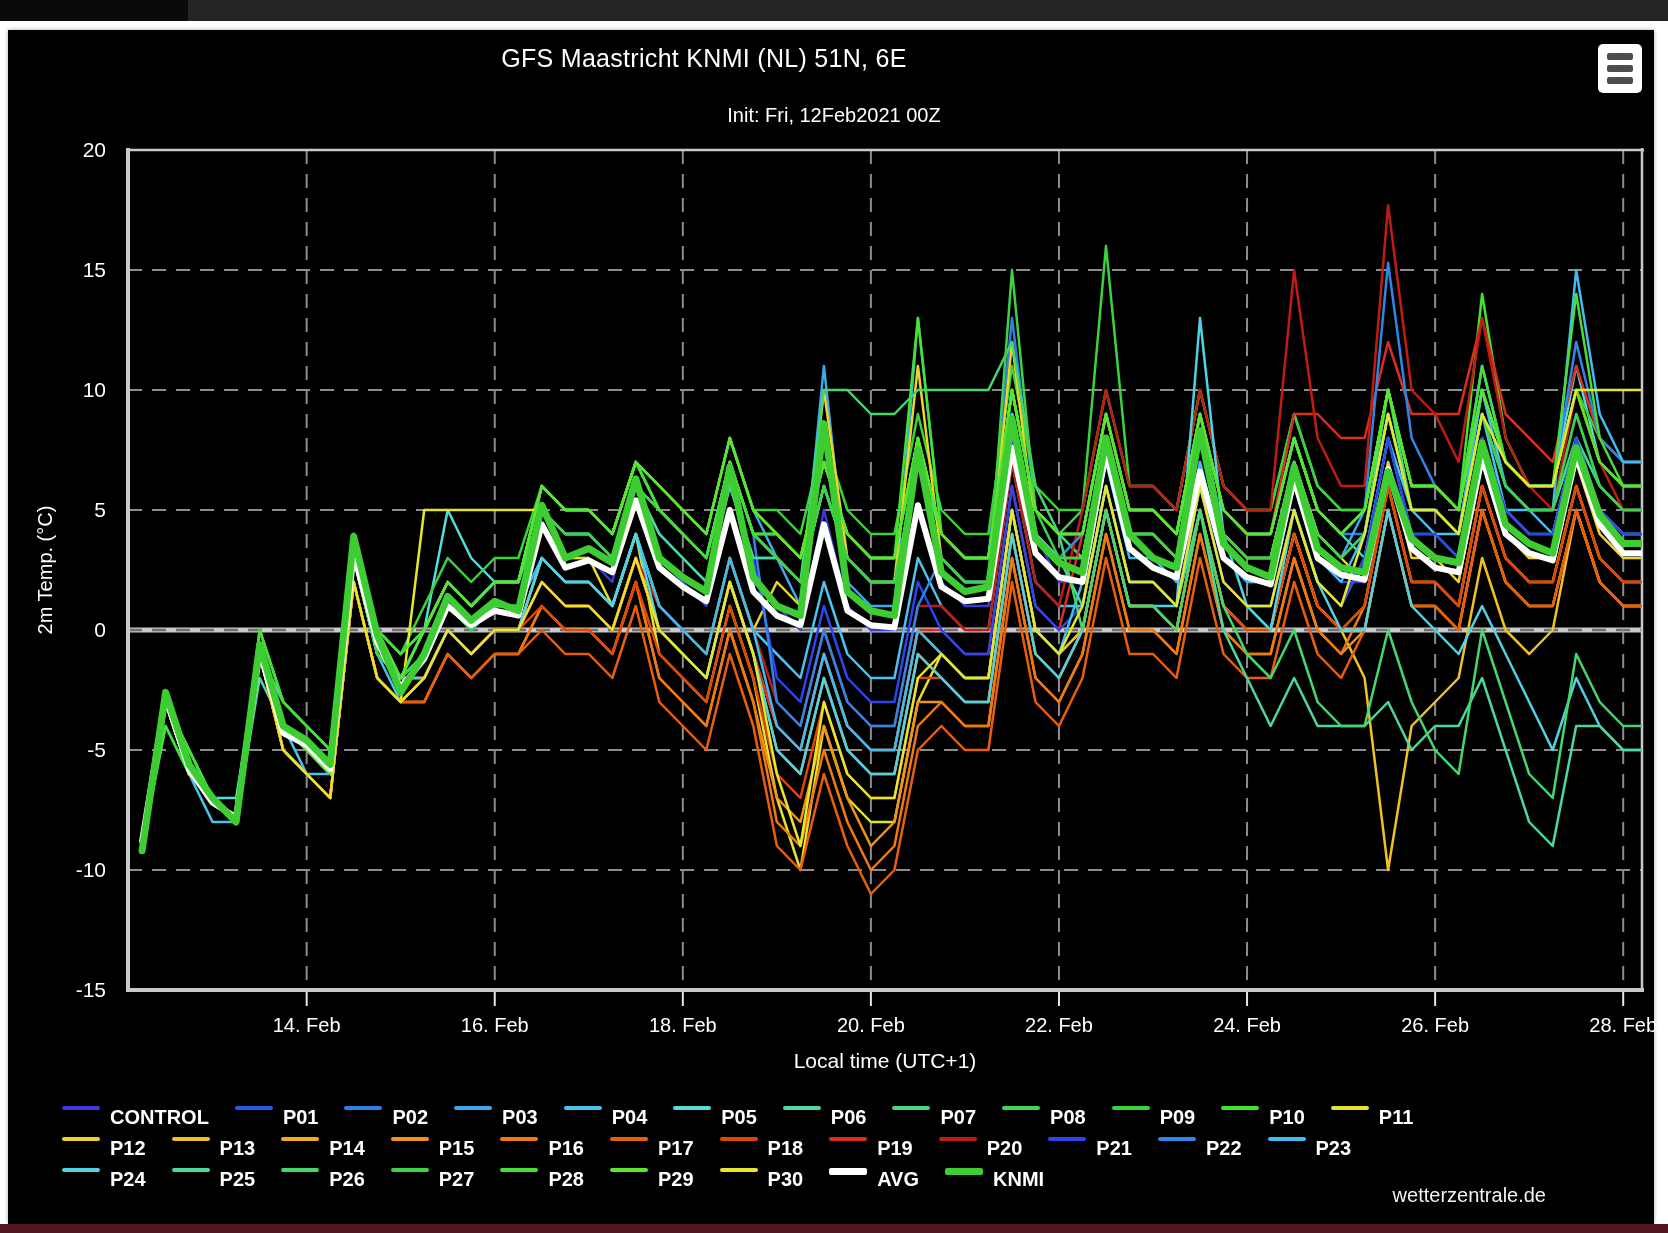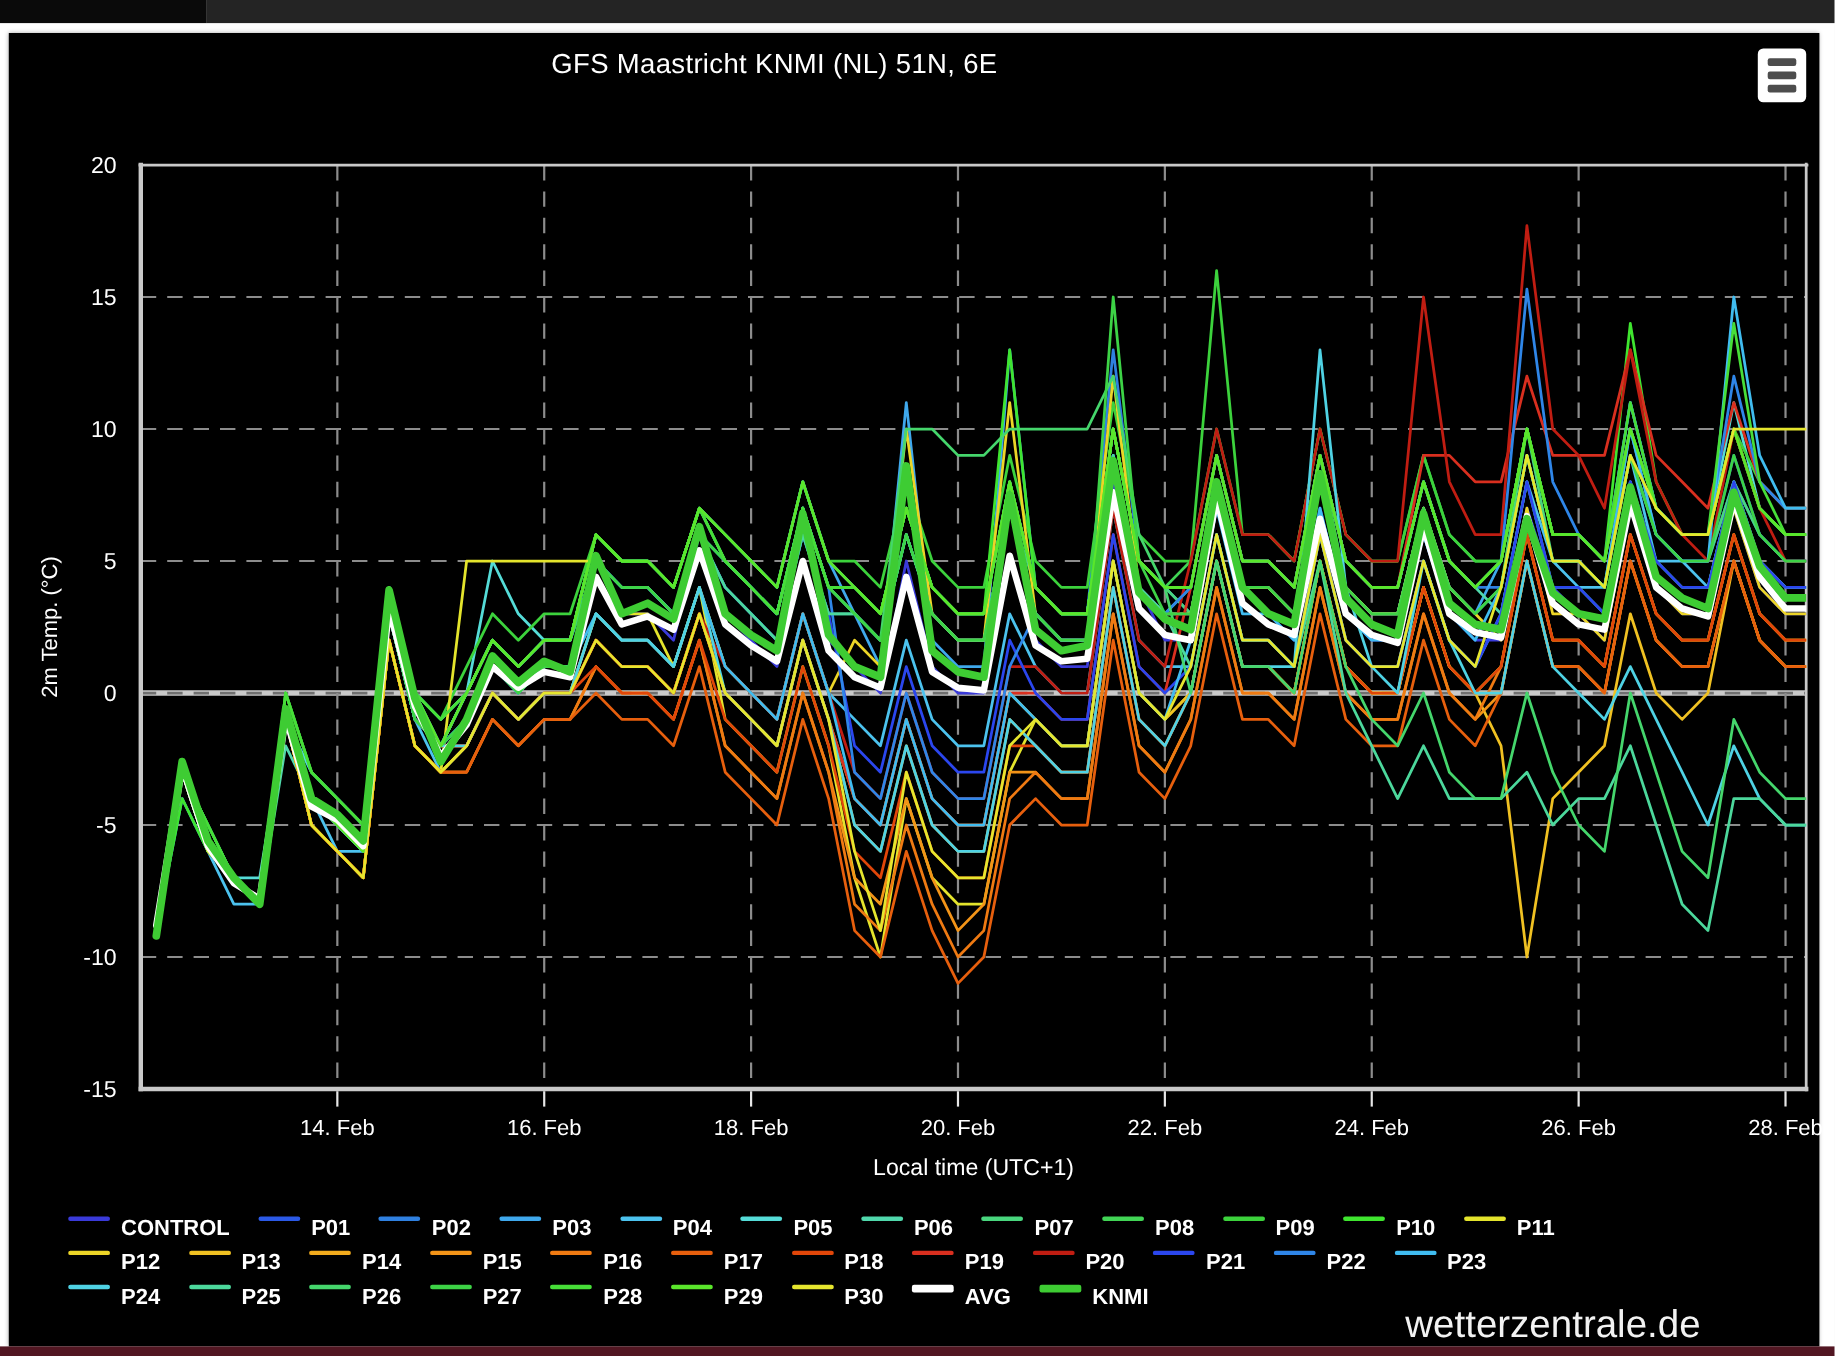--- a/index.html
+++ b/index.html
@@ -11,21 +11,21 @@
   .title{position:absolute;top:44px;left:0;width:1408px;text-align:center;color:#ffffff;font-size:25px;letter-spacing:.3px;}
   .subtitle{position:absolute;top:104px;left:0;width:1668px;text-align:center;color:#ffffff;font-size:20px;}
   .menu-btn{position:absolute;left:1598px;top:44px;width:44px;height:49px;background:#ffffff;border-radius:5px;display:flex;align-items:center;justify-content:center;cursor:pointer;}
   .menu-icon{display:flex;flex-direction:column;gap:5px;}
   .menu-icon span{display:block;width:26px;height:7px;background:#4d4d4d;border-radius:2px;}
   .legend{position:absolute;left:62px;top:1106px;width:1505px;display:flex;flex-wrap:wrap;column-gap:26px;row-gap:3px;align-items:center;}
   .legend-item{display:flex;align-items:flex-start;gap:10px;height:25px;}
   .legend-item .sample{width:38px;border-radius:2px;}
   .legend-item .lbl{color:#ffffff;font-weight:bold;font-size:20px;white-space:nowrap;}
   .break{flex-basis:100%;height:0;}
-  .watermark{position:absolute;right:122px;top:1184px;color:#f2f2f2;font-size:35px;}
+  .watermark{position:absolute;right:122px;top:1184px;color:#f2f2f2;font-size:20px;}
   .bottom-strip{position:absolute;left:0;top:1224px;width:1668px;height:9px;background:#521622;}
 </style>
 </head>
 <body>
 
 <div id="app">
   <div class="topbar-left"></div>
   <div class="topbar-right"></div>
   <div class="panel"></div>
   <svg id="chart-svg" width="1668" height="1233" viewBox="0 0 1668 1233">
@@ -109,20 +109,21 @@
         <polyline points="142.1,846.0 165.6,702.0 189.1,774.0 212.6,798.0 236.1,822.0 259.7,654.0 283.2,726.0 306.7,750.0 330.2,774.0 353.7,558.0 377.2,654.0 400.7,678.0 424.2,630.0 447.7,582.0 471.2,606.0 494.7,582.0 518.3,582.0 541.8,510.0 565.3,534.0 588.8,534.0 612.3,558.0 635.8,486.0 659.3,510.0 682.8,534.0 706.3,558.0 729.8,462.0 753.3,534.0 776.9,558.0 800.4,582.0 823.9,390.0 847.4,390.0 870.9,414.0 894.4,414.0 917.9,390.0 941.4,390.0 964.9,390.0 988.4,390.0 1012.0,342.0 1035.5,486.0 1059.0,534.0 1082.5,630.0 1106.0,510.0 1129.5,606.0 1153.0,606.0 1176.5,630.0 1200.0,510.0 1223.5,606.0 1247.0,654.0 1270.6,678.0 1294.1,630.0 1317.6,702.0 1341.1,726.0 1364.6,726.0 1388.1,630.0 1411.6,702.0 1435.1,750.0 1458.6,774.0 1482.1,630.0 1505.6,702.0 1529.2,774.0 1552.7,798.0 1576.2,654.0 1599.7,702.0 1623.2,726.0 1642,726.0" fill="none" stroke="#45d66c" stroke-width="2.5" stroke-linejoin="round" stroke-linecap="round"></polyline>
         <polyline points="142.1,846.0 165.6,702.0 189.1,774.0 212.6,798.0 236.1,822.0 259.7,654.0 283.2,726.0 306.7,750.0 330.2,774.0 353.7,558.0 377.2,654.0 400.7,678.0 424.2,654.0 447.7,606.0 471.2,630.0 494.7,606.0 518.3,606.0 541.8,510.0 565.3,534.0 588.8,534.0 612.3,558.0 635.8,486.0 659.3,510.0 682.8,534.0 706.3,558.0 729.8,462.0 753.3,534.0 776.9,558.0 800.4,582.0 823.9,486.0 847.4,558.0 870.9,582.0 894.4,582.0 917.9,462.0 941.4,558.0 964.9,582.0 988.4,582.0 1012.0,270.0 1035.5,510.0 1059.0,558.0 1082.5,558.0 1106.0,438.0 1129.5,534.0 1153.0,534.0 1176.5,558.0 1200.0,438.0 1223.5,534.0 1247.0,558.0 1270.6,558.0 1294.1,462.0 1317.6,534.0 1341.1,558.0 1364.6,534.0 1388.1,414.0 1411.6,510.0 1435.1,510.0 1458.6,534.0 1482.1,414.0 1505.6,486.0 1529.2,510.0 1552.7,510.0 1576.2,414.0 1599.7,486.0 1623.2,510.0 1642,510.0" fill="none" stroke="#3dd346" stroke-width="2.5" stroke-linejoin="round" stroke-linecap="round"></polyline>
         <polyline points="142.1,846.0 165.6,702.0 189.1,750.0 212.6,798.0 236.1,822.0 259.7,630.0 283.2,702.0 306.7,726.0 330.2,750.0 353.7,534.0 377.2,630.0 400.7,654.0 424.2,630.0 447.7,582.0 471.2,606.0 494.7,582.0 518.3,582.0 541.8,486.0 565.3,510.0 588.8,510.0 612.3,534.0 635.8,462.0 659.3,510.0 682.8,534.0 706.3,558.0 729.8,462.0 753.3,534.0 776.9,534.0 800.4,558.0 823.9,462.0 847.4,534.0 870.9,558.0 894.4,558.0 917.9,438.0 941.4,534.0 964.9,558.0 988.4,558.0 1012.0,390.0 1035.5,510.0 1059.0,534.0 1082.5,534.0 1106.0,414.0 1129.5,510.0 1153.0,510.0 1176.5,534.0 1200.0,414.0 1223.5,510.0 1247.0,534.0 1270.6,534.0 1294.1,438.0 1317.6,510.0 1341.1,534.0 1364.6,510.0 1388.1,390.0 1411.6,486.0 1435.1,486.0 1458.6,510.0 1482.1,366.0 1505.6,462.0 1529.2,486.0 1552.7,486.0 1576.2,294.0 1599.7,438.0 1623.2,486.0 1642,486.0" fill="none" stroke="#47de38" stroke-width="2.5" stroke-linejoin="round" stroke-linecap="round"></polyline>
         <polyline points="142.1,846.0 165.6,702.0 189.1,774.0 212.6,798.0 236.1,822.0 259.7,654.0 283.2,726.0 306.7,750.0 330.2,774.0 353.7,558.0 377.2,630.0 400.7,678.0 424.2,630.0 447.7,582.0 471.2,606.0 494.7,582.0 518.3,582.0 541.8,486.0 565.3,510.0 588.8,510.0 612.3,534.0 635.8,462.0 659.3,486.0 682.8,510.0 706.3,534.0 729.8,438.0 753.3,510.0 776.9,534.0 800.4,558.0 823.9,462.0 847.4,534.0 870.9,558.0 894.4,558.0 917.9,438.0 941.4,534.0 964.9,558.0 988.4,558.0 1012.0,390.0 1035.5,510.0 1059.0,534.0 1082.5,534.0 1106.0,414.0 1129.5,510.0 1153.0,510.0 1176.5,534.0 1200.0,414.0 1223.5,510.0 1247.0,534.0 1270.6,534.0 1294.1,438.0 1317.6,510.0 1341.1,534.0 1364.6,510.0 1388.1,390.0 1411.6,486.0 1435.1,486.0 1458.6,510.0 1482.1,390.0 1505.6,462.0 1529.2,486.0 1552.7,486.0 1576.2,390.0 1599.7,462.0 1623.2,486.0 1642,486.0" fill="none" stroke="#5ae62b" stroke-width="2.5" stroke-linejoin="round" stroke-linecap="round"></polyline>
         <polyline points="142.1,846.0 165.6,702.0 189.1,774.0 212.6,798.0 236.1,822.0 259.7,654.0 283.2,750.0 306.7,774.0 330.2,798.0 353.7,582.0 377.2,678.0 400.7,702.0 424.2,678.0 447.7,630.0 471.2,654.0 494.7,630.0 518.3,630.0 541.8,582.0 565.3,606.0 588.8,606.0 612.3,630.0 635.8,558.0 659.3,630.0 682.8,654.0 706.3,678.0 729.8,582.0 753.3,654.0 776.9,774.0 800.4,846.0 823.9,702.0 847.4,774.0 870.9,798.0 894.4,798.0 917.9,678.0 941.4,654.0 964.9,678.0 988.4,678.0 1012.0,510.0 1035.5,630.0 1059.0,654.0 1082.5,606.0 1106.0,486.0 1129.5,582.0 1153.0,582.0 1176.5,606.0 1200.0,486.0 1223.5,582.0 1247.0,606.0 1270.6,606.0 1294.1,510.0 1317.6,582.0 1341.1,606.0 1364.6,534.0 1388.1,414.0 1411.6,510.0 1435.1,510.0 1458.6,534.0 1482.1,414.0 1505.6,462.0 1529.2,486.0 1552.7,486.0 1576.2,390.0 1599.7,390.0 1623.2,390.0 1642,390.0" fill="none" stroke="#e6e62e" stroke-width="2.5" stroke-linejoin="round" stroke-linecap="round"></polyline>
         <polyline points="142.1,841.2 165.6,697.2 189.1,769.2 212.6,802.8 236.1,817.2 259.7,651.6 283.2,733.2 306.7,745.2 330.2,769.2 353.7,553.2 377.2,642.0 400.7,687.6 424.2,658.8 447.7,606.0 471.2,625.2 494.7,610.8 518.3,615.6 541.8,524.4 565.3,567.6 588.8,560.4 612.3,572.4 635.8,500.4 659.3,567.6 682.8,586.8 706.3,601.2 729.8,510.0 753.3,591.6 776.9,615.6 800.4,625.2 823.9,524.4 847.4,610.8 870.9,625.2 894.4,627.6 917.9,505.2 941.4,586.8 964.9,601.2 988.4,598.8 1012.0,447.6 1035.5,553.2 1059.0,577.2 1082.5,582.0 1106.0,452.4 1129.5,548.4 1153.0,567.6 1176.5,577.2 1200.0,471.6 1223.5,558.0 1247.0,577.2 1270.6,584.4 1294.1,478.8 1317.6,558.0 1341.1,574.8 1364.6,579.6 1388.1,469.2 1411.6,548.4 1435.1,567.6 1458.6,572.4 1482.1,457.2 1505.6,534.0 1529.2,553.2 1552.7,560.4 1576.2,454.8 1599.7,524.4 1623.2,553.2 1642,553.2" fill="none" stroke="#ffffff" stroke-width="6" stroke-linejoin="round" stroke-linecap="round"></polyline>
         <polyline points="142.1,850.8 165.6,692.4 189.1,764.4 212.6,798.0 236.1,822.0 259.7,644.4 283.2,726.0 306.7,740.4 330.2,764.4 353.7,536.4 377.2,634.8 400.7,692.4 424.2,654.0 447.7,596.4 471.2,620.4 494.7,601.2 518.3,610.8 541.8,505.2 565.3,558.0 588.8,548.4 612.3,562.8 635.8,478.8 659.3,558.0 682.8,577.2 706.3,591.6 729.8,466.8 753.3,577.2 776.9,606.0 800.4,615.6 823.9,423.6 847.4,591.6 870.9,610.8 894.4,615.6 917.9,450.0 941.4,572.4 964.9,591.6 988.4,586.8 1012.0,418.8 1035.5,538.8 1059.0,562.8 1082.5,572.4 1106.0,438.0 1129.5,534.0 1153.0,558.0 1176.5,567.6 1200.0,430.8 1223.5,543.6 1247.0,567.6 1270.6,577.2 1294.1,466.8 1317.6,548.4 1341.1,567.6 1364.6,572.4 1388.1,471.6 1411.6,538.8 1435.1,558.0 1458.6,562.8 1482.1,442.8 1505.6,524.4 1529.2,543.6 1552.7,553.2 1576.2,447.6 1599.7,514.8 1623.2,543.6 1642,543.6" fill="none" stroke="#3ecc33" stroke-width="7" stroke-linejoin="round" stroke-linecap="round"></polyline>
       </g>
     </svg>
   <div class="title">GFS Maastricht KNMI (NL) 51N, 6E</div>
+  <div class="subtitle">Init: Fri, 12Feb2021 00Z</div>
   <div class="menu-btn">
     <div class="menu-icon">
       <span></span>
       <span></span>
       <span></span>
     </div>
   </div>
   <div class="legend" id="legend">
       <div class="legend-item">
         <span class="sample" style="background: rgb(58, 58, 217); height: 4px;"></span>

